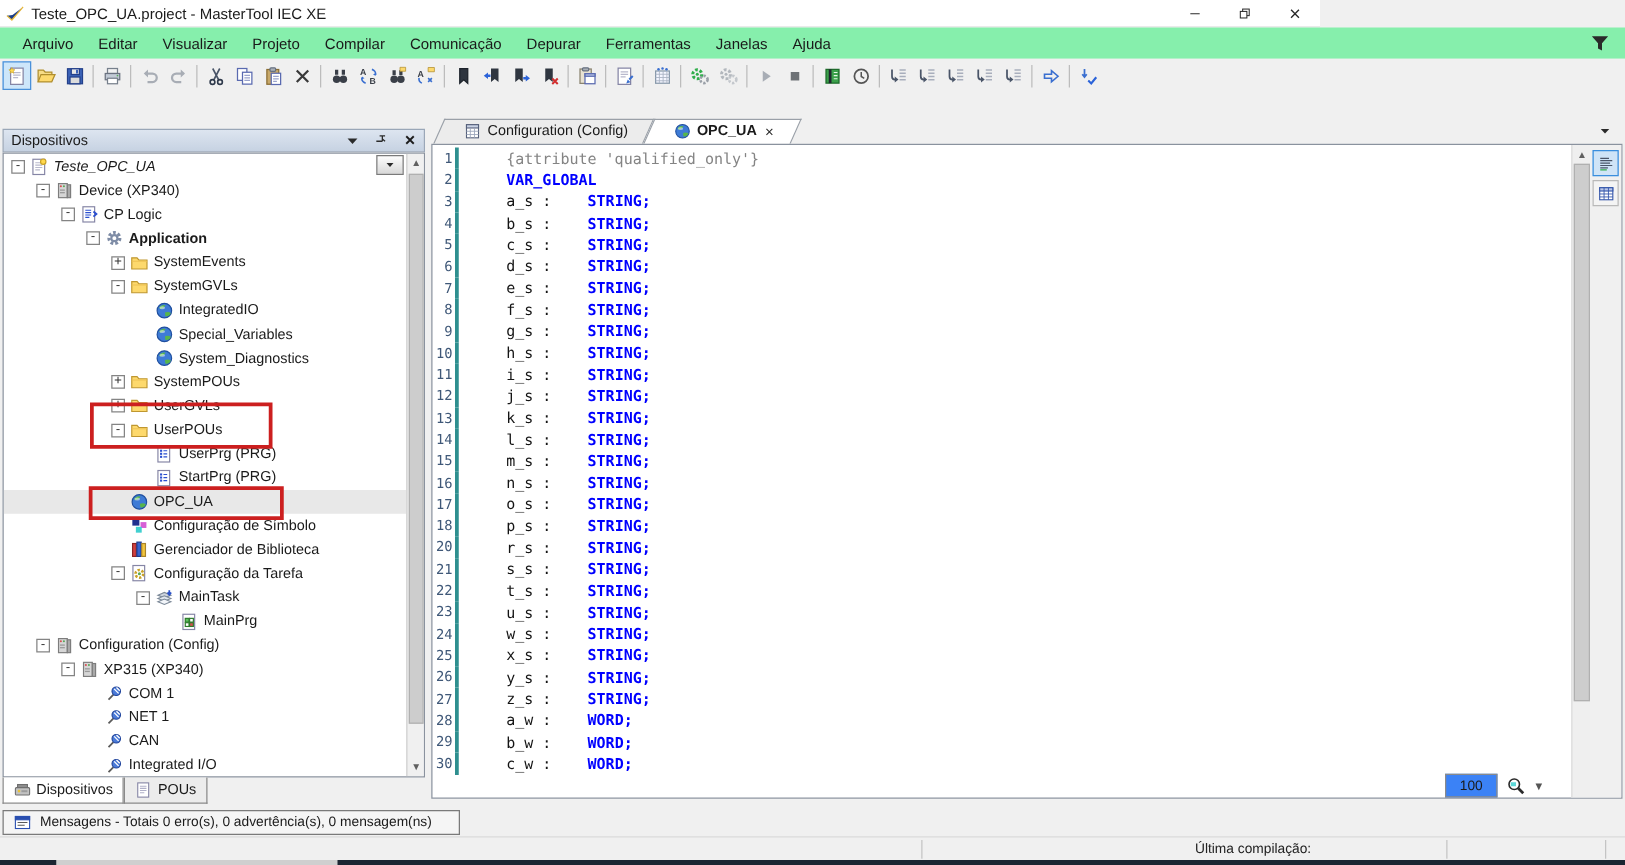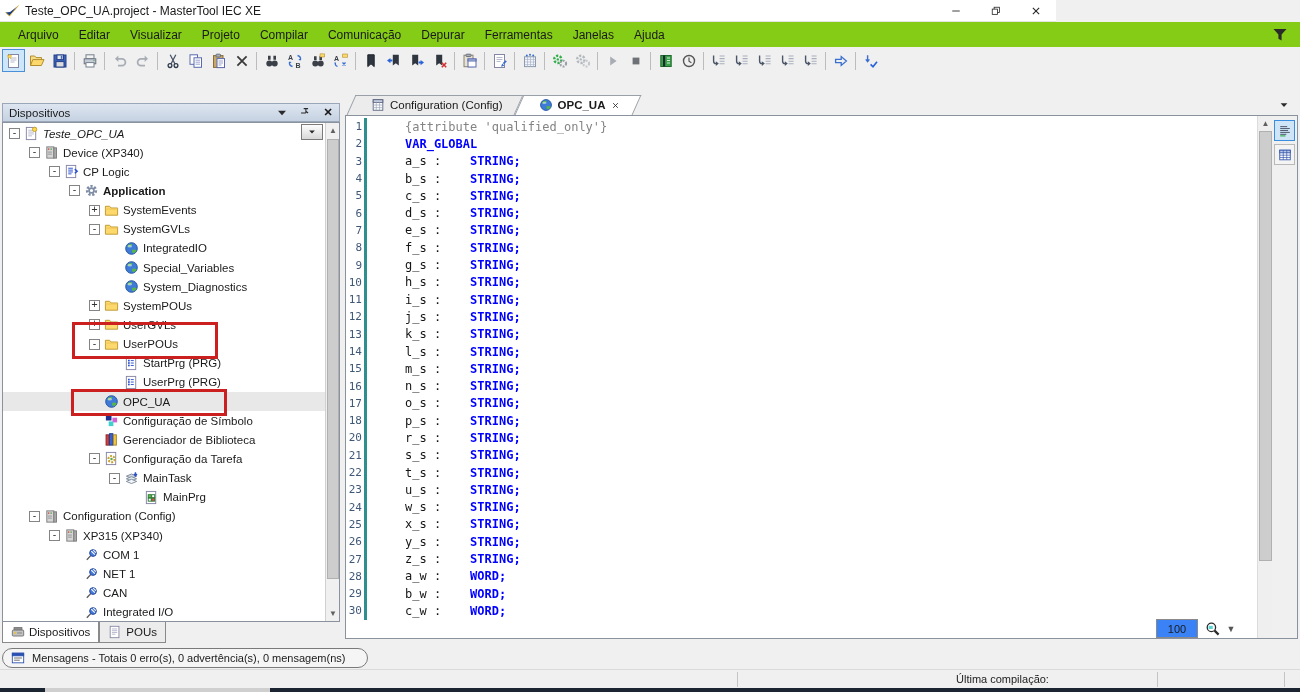--- a/index.html
+++ b/index.html
@@ -10,21 +10,21 @@
 
   
   .titlebar{position:absolute;left:0;top:0;width:1056px;height:22px;background:#ffffff;display:flex;align-items:center;border-bottom:1px solid #e4e4e4;}
   .titlebar .logo{width:16px;height:16px;margin:0 5px 0 4px;}
   .titlebar .title{font-size:12px;}
   .win-controls{margin-left:auto;display:flex;height:100%;}
   .win-btn{width:40px;height:100%;display:flex;align-items:center;justify-content:center;}
   .win-btn svg{width:12px;height:12px;}
 
   
-  .menubar{position:absolute;left:0;top:22px;width:1300px;height:25px;background:#84cc16;display:flex;align-items:center;padding-left:8px;}
+  .menubar{position:absolute;left:0;top:22px;width:1300px;height:25px;background:#86efac;display:flex;align-items:center;padding-left:8px;}
   .menu-item{padding:0 10px;height:100%;display:flex;align-items:center;font-size:12px;}
   .menubar .funnel{margin-left:auto;margin-right:12px;width:16px;height:16px;}
 
   
   .toolbar{position:absolute;left:0;top:47px;width:1300px;height:27px;background:#f0f0f0;display:flex;align-items:center;padding-left:2px;}
   .tb-group{display:flex;align-items:center;}
   .tb-sep{width:1px;height:18px;background:#bcbcbc;margin:0 3px;}
   .tb-btn{width:23px;height:23px;display:flex;align-items:center;justify-content:center;border:1px solid transparent;}
   .tb-btn.selected{background:#cde6fa;border:1px solid #4a90d9;}
 
@@ -99,21 +99,21 @@
   .ed-vscroll .thumb{left:1px;width:13px;top:15px;height:430px;position:absolute;background:#cdcdcd;border:1px solid #b0b0b0;}
 
   .zoom-ctrl{position:absolute;right:60px;top:523px;display:flex;align-items:center;z-index:5;}
   .zoom-box{width:42px;height:19px;border:1px solid #8a8a8a;background:#3b82f6;font-size:11px;display:flex;align-items:center;justify-content:center;}
   .zoom-mag{width:22px;height:21px;display:flex;align-items:center;justify-content:center;margin-left:4px;}
   .zoom-mag svg{width:16px;height:16px;}
   .zoom-dd{width:14px;height:14px;display:flex;align-items:center;justify-content:center;font-size:9px;color:#555;}
 
   
   .messages-bar{position:absolute;left:0;top:647px;width:1300px;height:22px;background:#f0f0f0;}
-  .messages-tab{position:absolute;left:2px;top:1px;width:366px;height:20px;border:1px solid #7a7a7a;border-radius:10px;background:#f5f5f5;display:flex;align-items:center;gap:7px;padding:0 8px;font-size:11px;}
+  .messages-tab{position:absolute;left:2px;top:1px;width:366px;height:20px;border:1px solid #7a7a7a;border-radius:0;background:#f5f5f5;display:flex;align-items:center;gap:7px;padding:0 8px;font-size:11px;}
   .messages-tab .icon svg{width:14px;height:14px;}
   .statusbar{position:absolute;left:0;top:669px;width:1300px;height:19px;background:#f0f0f0;border-top:1px solid #dadada;}
   .status-sep{position:absolute;top:2px;width:1px;height:15px;background:#c4c4c4;}
   .status-text{position:absolute;left:956px;top:3px;font-size:11px;color:#222;}
   .bottom-strip{position:absolute;left:0;top:688px;width:1300px;height:4px;background:#1b2532;}
   .bottom-strip .seg{position:absolute;left:45px;top:0;width:225px;height:4px;background:#cfcfcf;}
 </style>
 </head>
 <body>
 
@@ -674,34 +674,34 @@
               <span class="exp hidden">-</span>
               <span class="ticon icon">
                 <svg viewBox="0 0 16 16" width="16" height="16" xmlns="http://www.w3.org/2000/svg" stroke-width="1" fill="none">
                   <rect x="2.5" y="1.5" width="10" height="13" fill="#ffffff" stroke="#8585a5"></rect>
                   <rect x="4.3" y="4" width="1.8" height="1.8" fill="#2b4fd0"></rect>
                   <rect x="4.3" y="6.6" width="1.8" height="1.8" fill="#2b4fd0"></rect>
                   <rect x="4.3" y="9.2" width="1.8" height="1.8" fill="#2b4fd0"></rect>
                   <path d="M7.2 4.9 h3.2 M7.2 7.5 h3.2 M7.2 10.1 h3.2" stroke="#2b4fd0"></path>
                 </svg>
               </span>
-              <span class="tlabel">StartPrg (PRG)</span>
+              <span class="tlabel">UserPrg (PRG)</span>
             </div>
             <div class="tree-row" style="padding-left: 106px;">
               <span class="exp hidden">-</span>
               <span class="ticon icon">
                 <svg viewBox="0 0 16 16" width="16" height="16" xmlns="http://www.w3.org/2000/svg" stroke-width="1" fill="none">
                   <rect x="2.5" y="1.5" width="10" height="13" fill="#ffffff" stroke="#8585a5"></rect>
                   <rect x="4.3" y="4" width="1.8" height="1.8" fill="#2b4fd0"></rect>
                   <rect x="4.3" y="6.6" width="1.8" height="1.8" fill="#2b4fd0"></rect>
                   <rect x="4.3" y="9.2" width="1.8" height="1.8" fill="#2b4fd0"></rect>
                   <path d="M7.2 4.9 h3.2 M7.2 7.5 h3.2 M7.2 10.1 h3.2" stroke="#2b4fd0"></path>
                 </svg>
               </span>
-              <span class="tlabel">UserPrg (PRG)</span>
+              <span class="tlabel">StartPrg (PRG)</span>
             </div>
             <div class="tree-row selected" style="padding-left: 86px;">
               <span class="exp hidden">-</span>
               <span class="ticon icon">
                 <svg viewBox="0 0 16 16" width="16" height="16" xmlns="http://www.w3.org/2000/svg" stroke-width="1" fill="none">
                   <circle cx="8" cy="8" r="6.2" fill="#3e7bd6" stroke="#20509f"></circle>
                   <path d="M3.5 5.5 Q5.5 2.5 9 3.5 Q8 6 4.8 6.6 Z" fill="#57b54b"></path>
                   <path d="M8.5 9.5 Q11.5 8.5 13.5 10 Q12 13.4 8.8 12.6 Z" fill="#57b54b"></path>
                   <ellipse cx="6.2" cy="5.6" rx="2.4" ry="1.3" fill="rgba(255,255,255,0.5)"></ellipse>
                 </svg>

